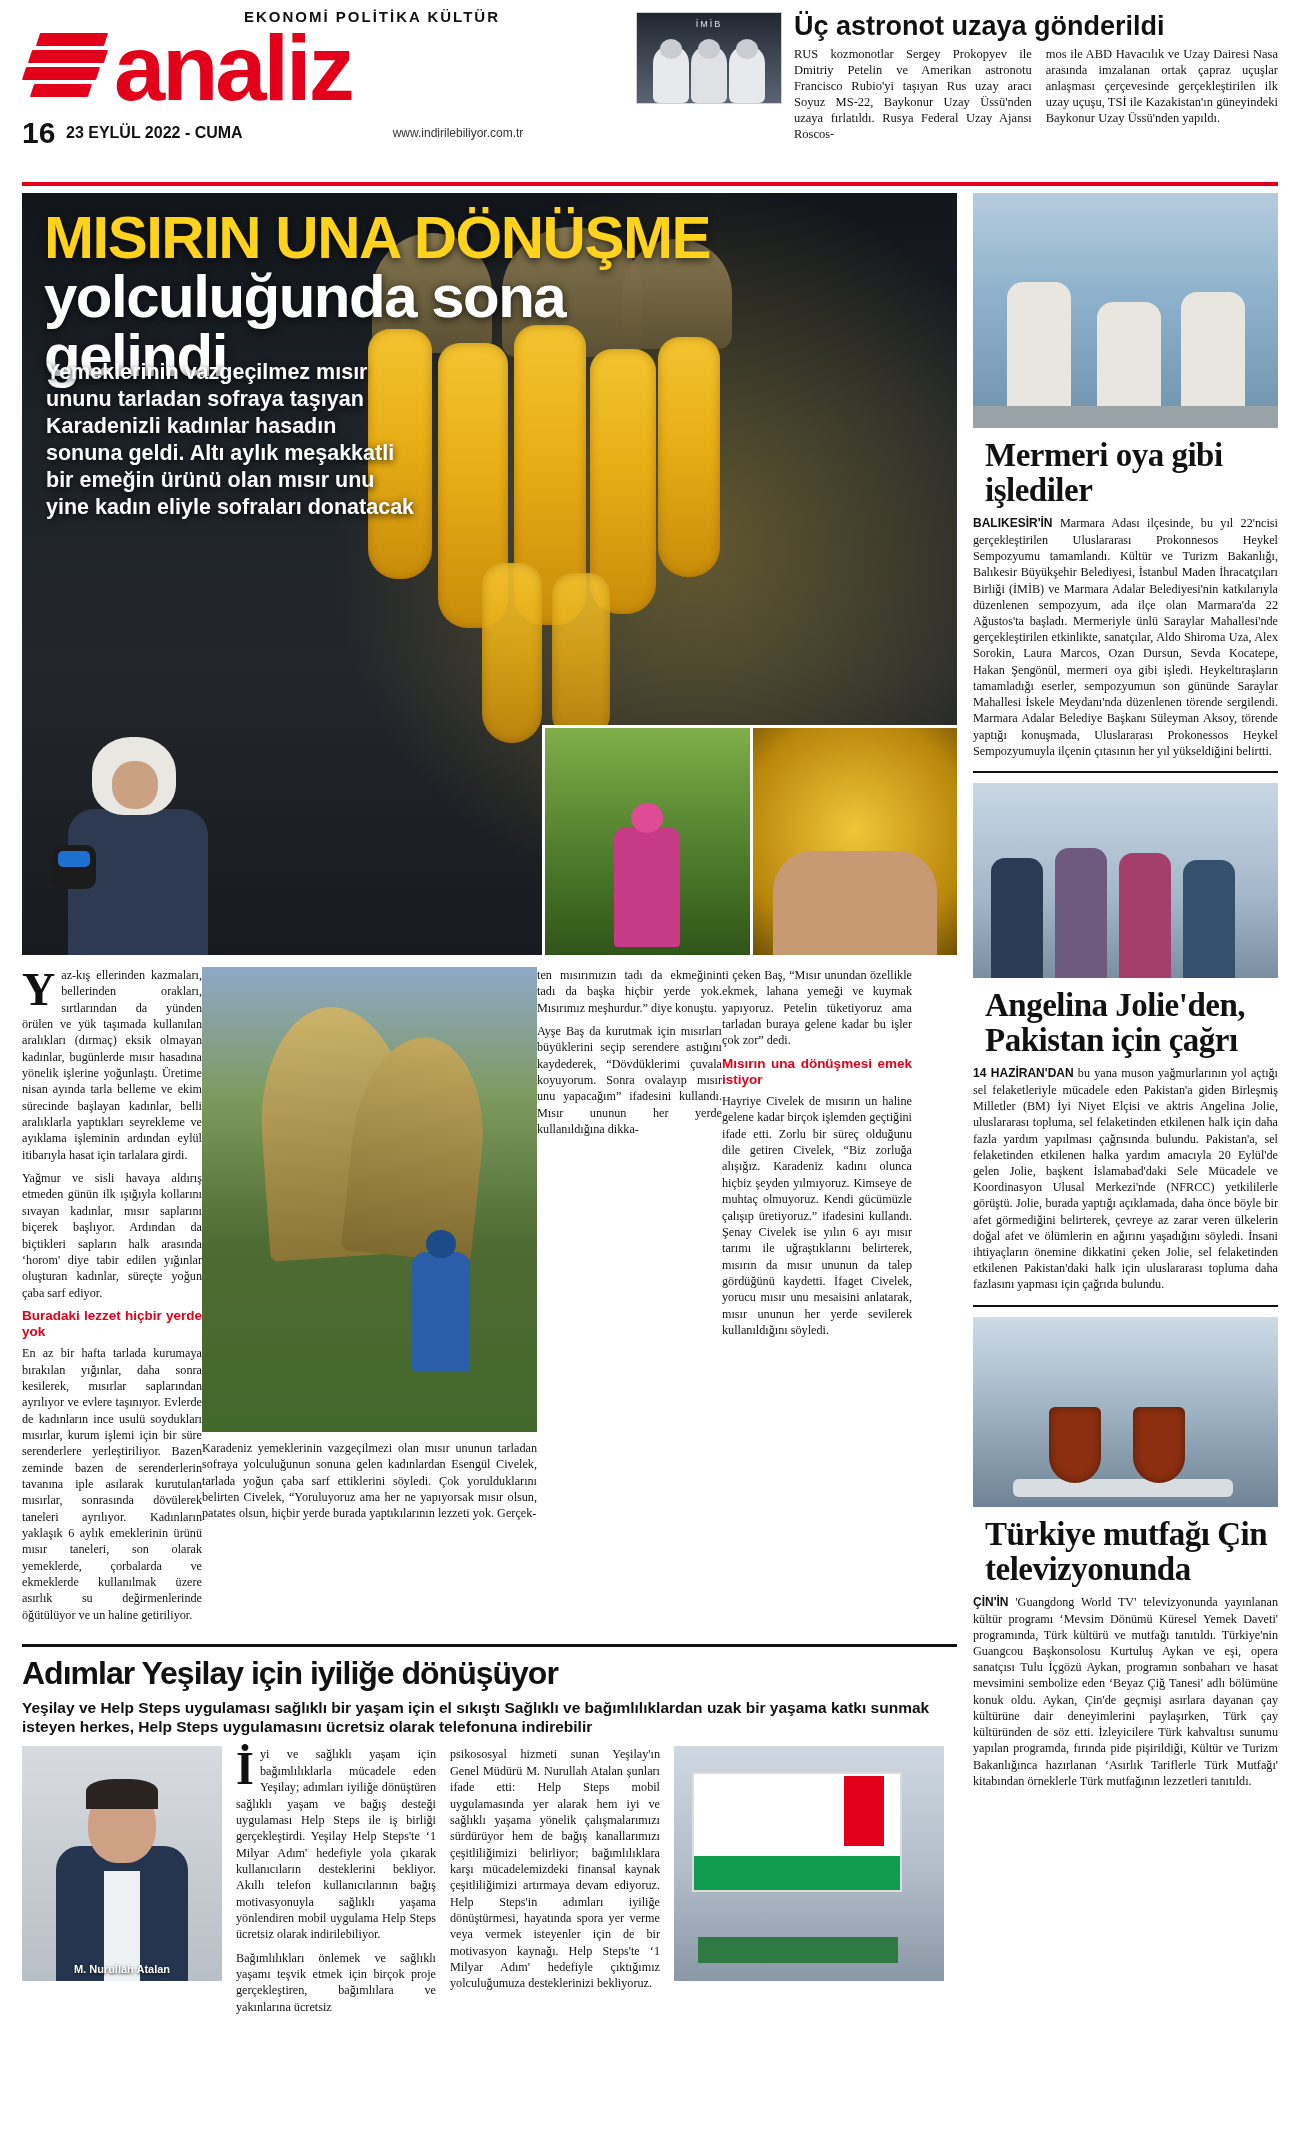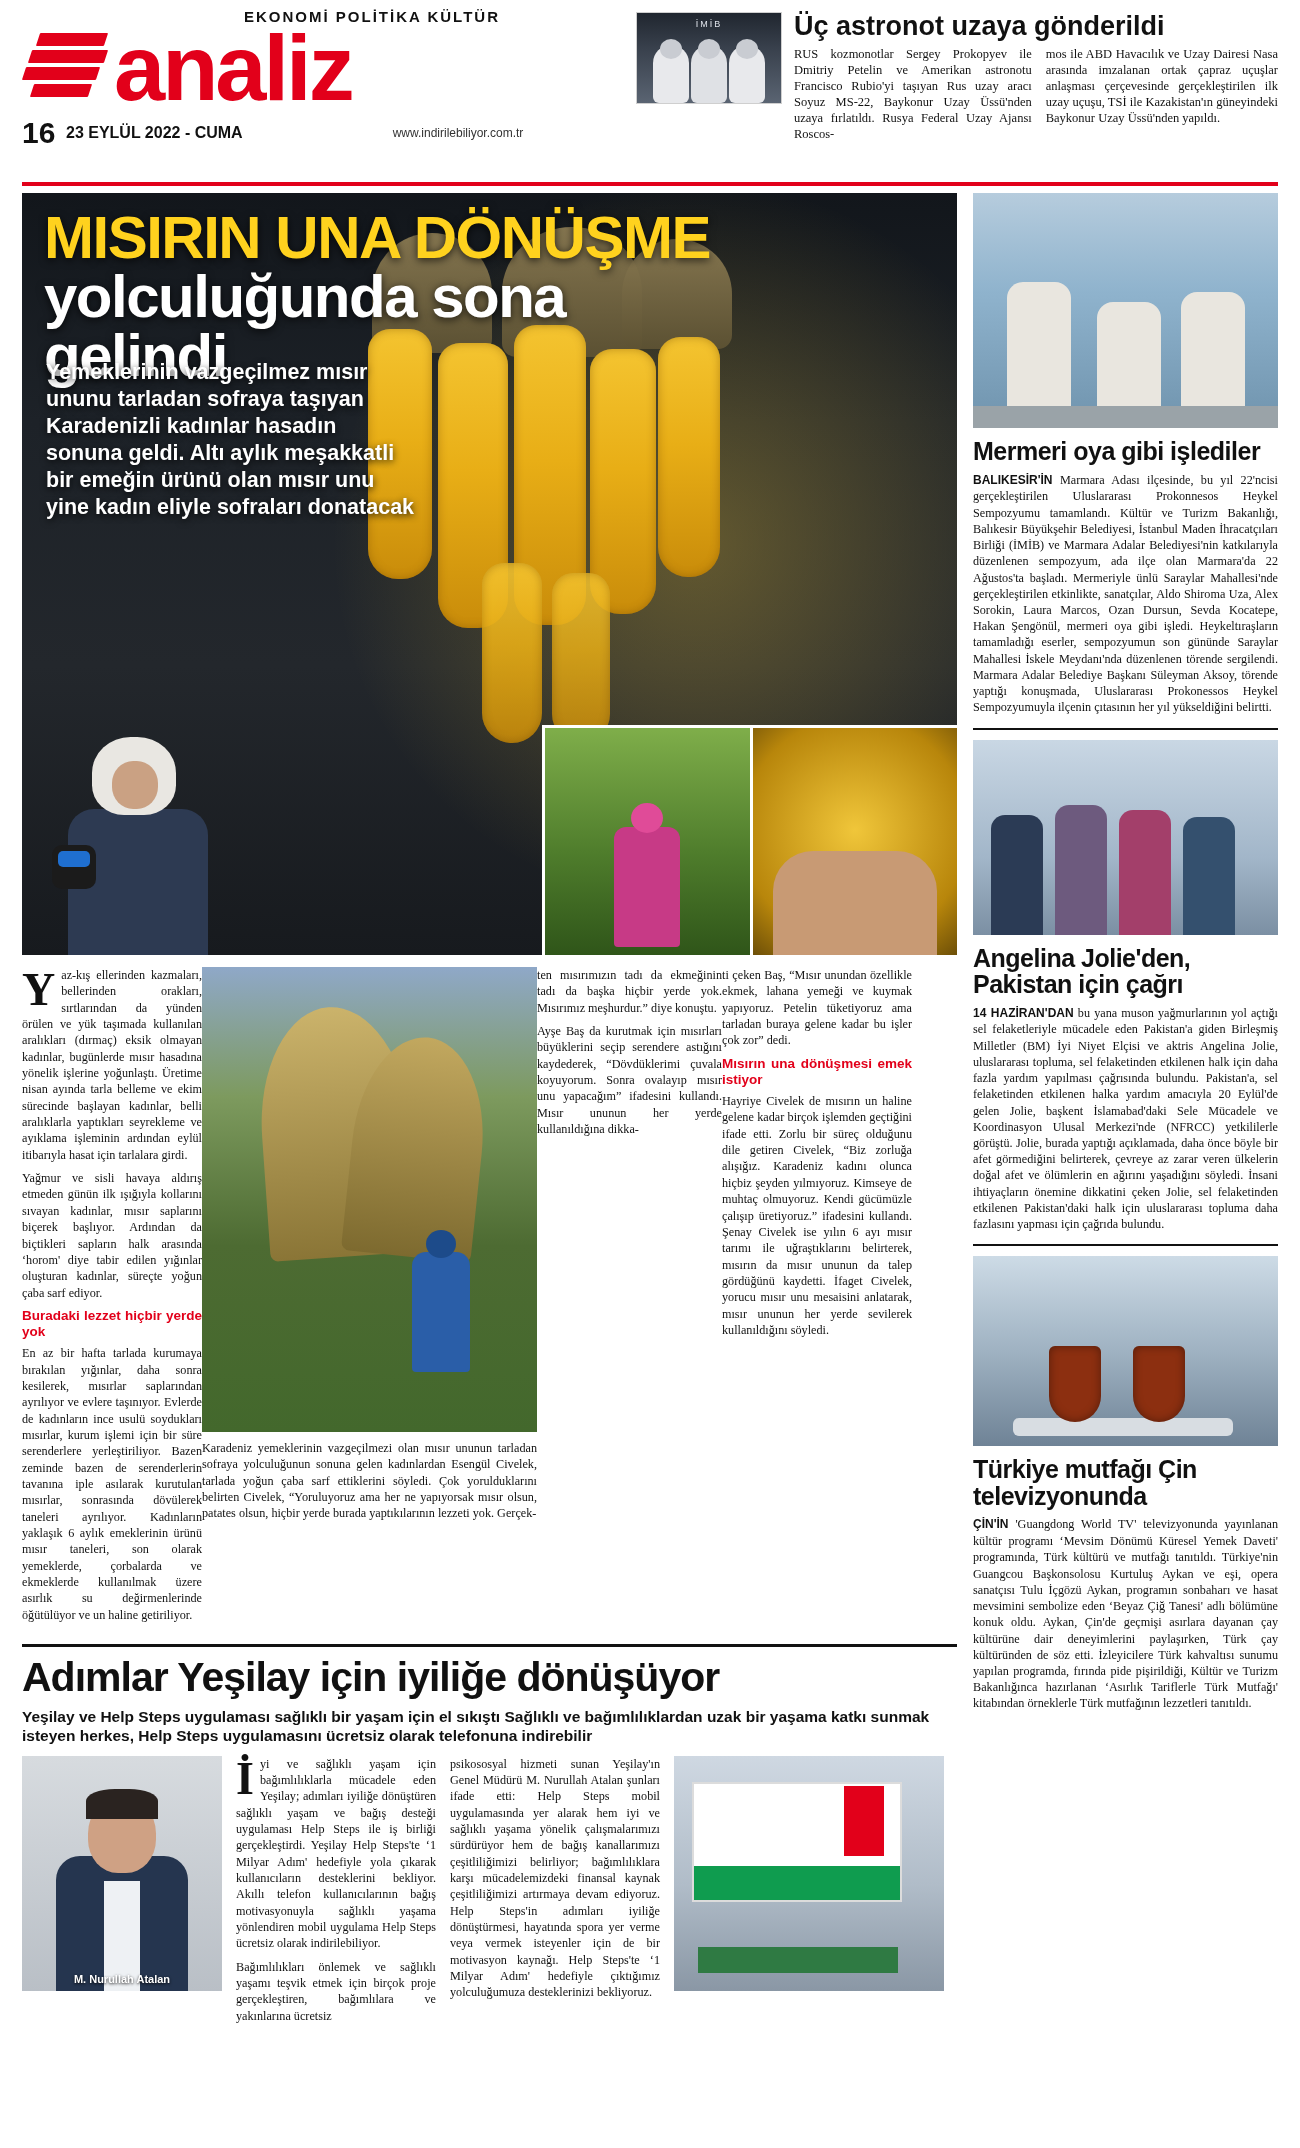--- a/index.html
+++ b/index.html
@@ -153,21 +153,21 @@
   .field-photo .sheaf2 { position:absolute; left:150px; top:70px; width:130px; height:220px;
     background:linear-gradient(180deg,#c2a85f,#7d6a2f); border-radius:50% 50% 8px 8px; transform:rotate(6deg); }
   .field-photo .worker { position:absolute; left:210px; bottom:60px; width:58px; height:120px; background:#2a5ea8; border-radius:14px 14px 4px 4px; }
   .field-photo .worker:after { content:""; position:absolute; left:14px; top:-22px; width:30px; height:28px; background:#1d4b8a; border-radius:50%; }
   .photo-cap { width:335px; }
 
   
   .bottom-sep { height:3px; background:#111; margin-top:14px; }
   .bottom-head {
     font-family:"Liberation Sans", sans-serif; font-weight:bold;
-    font-size:41px; line-height:1.02; color:#111; margin-top:10px; letter-spacing:-1px;
+    font-size:32px; line-height:1.02; color:#111; margin-top:10px; letter-spacing:-1px;
   }
   .bottom-deck {
     font-family:"Liberation Sans", sans-serif; font-weight:bold;
     font-size:15.5px; line-height:1.25; color:#111; margin-top:8px; margin-bottom:10px;
   }
   .bottom-body { display:flex; gap:14px; }
   .portrait {
     width:200px; height:235px; position:relative; overflow:hidden;
     background:linear-gradient(180deg,#d7dbdf 0%,#b9bfc6 100%);
   }
@@ -200,22 +200,22 @@
   .sp2 .f1 { left:18px;  background:#2b3b55; }
   .sp2 .f2 { left:82px;  background:#6d5a7e; height:130px; }
   .sp2 .f3 { left:146px; background:#a33f6a; height:125px; }
   .sp2 .f4 { left:210px; background:#34506e; height:118px; }
   .sp3 { height:190px; background:linear-gradient(180deg,#cddbe6 0%,#9fb2c2 50%,#6f8396 100%); }
   .sp3 .glass { position:absolute; bottom:24px; width:52px; height:76px; background:#8c2f10; border-radius:6px 6px 26px 26px; box-shadow:inset 0 0 10px rgba(0,0,0,0.4); }
   .sp3 .g1 { left:76px; } .sp3 .g2 { left:160px; }
   .sp3 .tray { position:absolute; bottom:10px; left:40px; width:220px; height:18px; background:#d8dde2; border-radius:6px; }
 
   .side-head {
-    font-family:Liberation Sans, sans-serif; font-weight:bold;
-    font-size:25px; line-height:1.06; color:#111; margin:10px 0 7px 0; letter-spacing:-0.5px;
+    font-family:Liberation Serif, serif; font-weight:bold;
+    font-size:33px; line-height:1.06; color:#111; margin:10px 0 7px 12px; letter-spacing:-0.5px;
   }
   .side-body { font-size:12.2px; line-height:1.33; text-align:justify; }
   .side-body b { font-family:"Liberation Sans", sans-serif; font-size:12px; }
   .side-rule { height:2px; background:#111; margin:12px 0 0 0; }
 </style>
 </head>
 <body>
 
 <div class="page">
 

